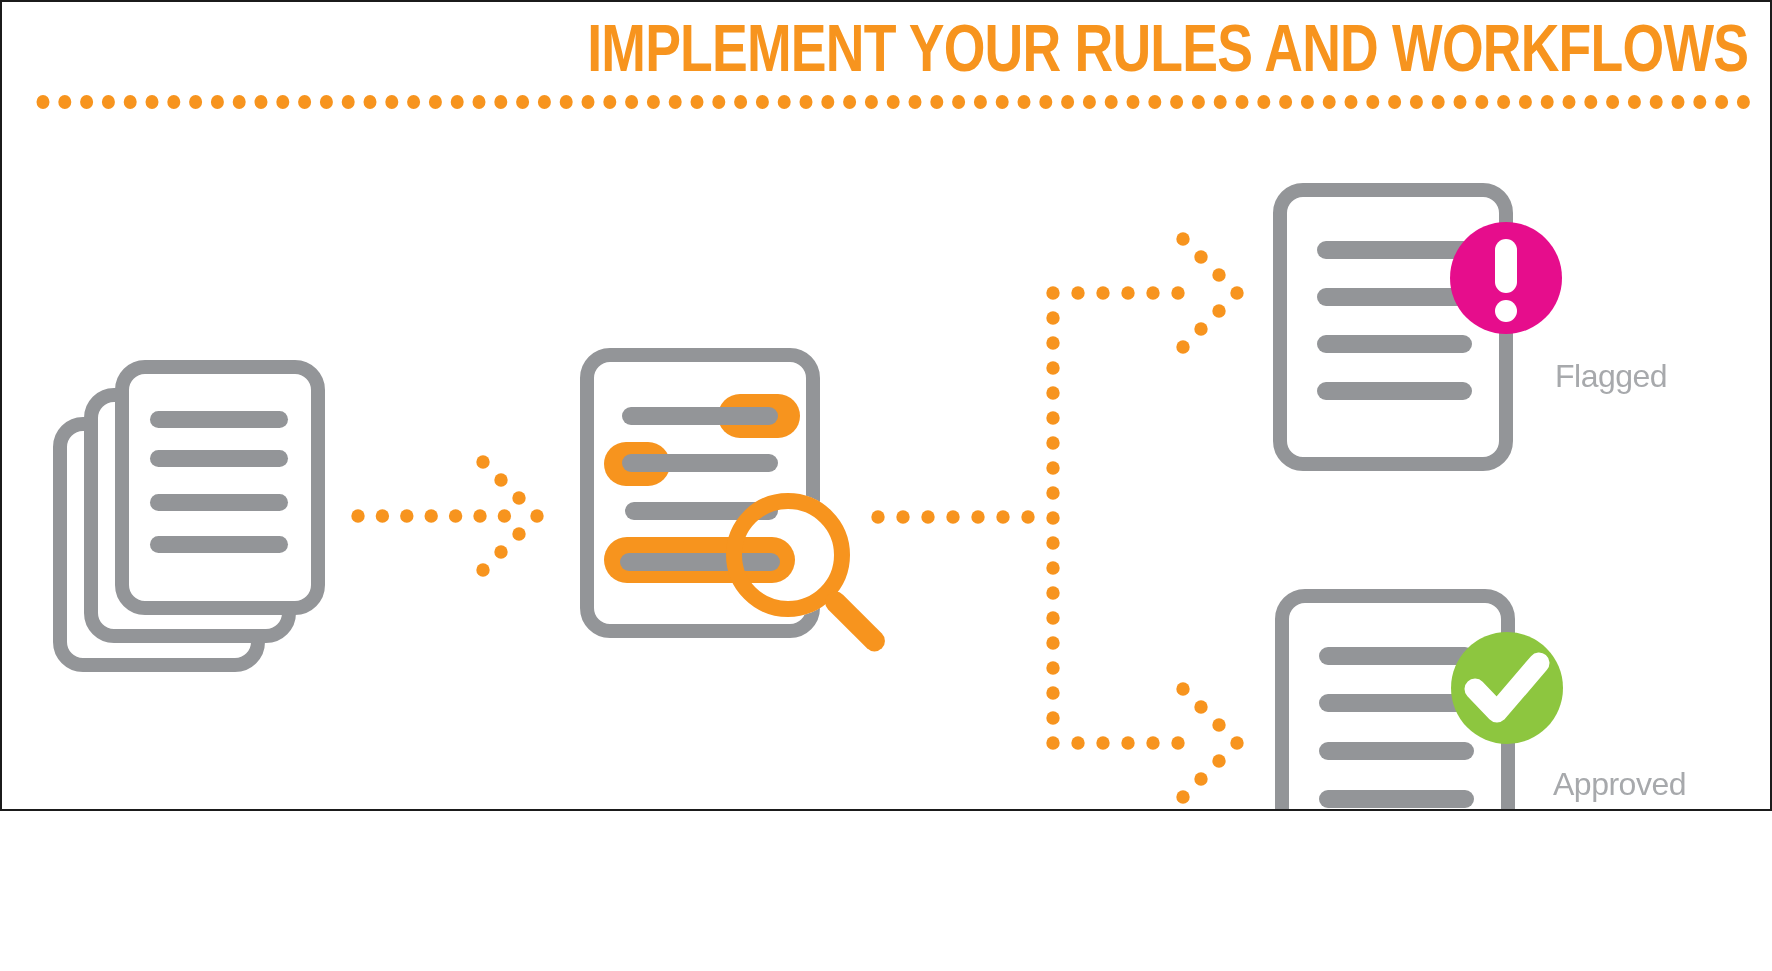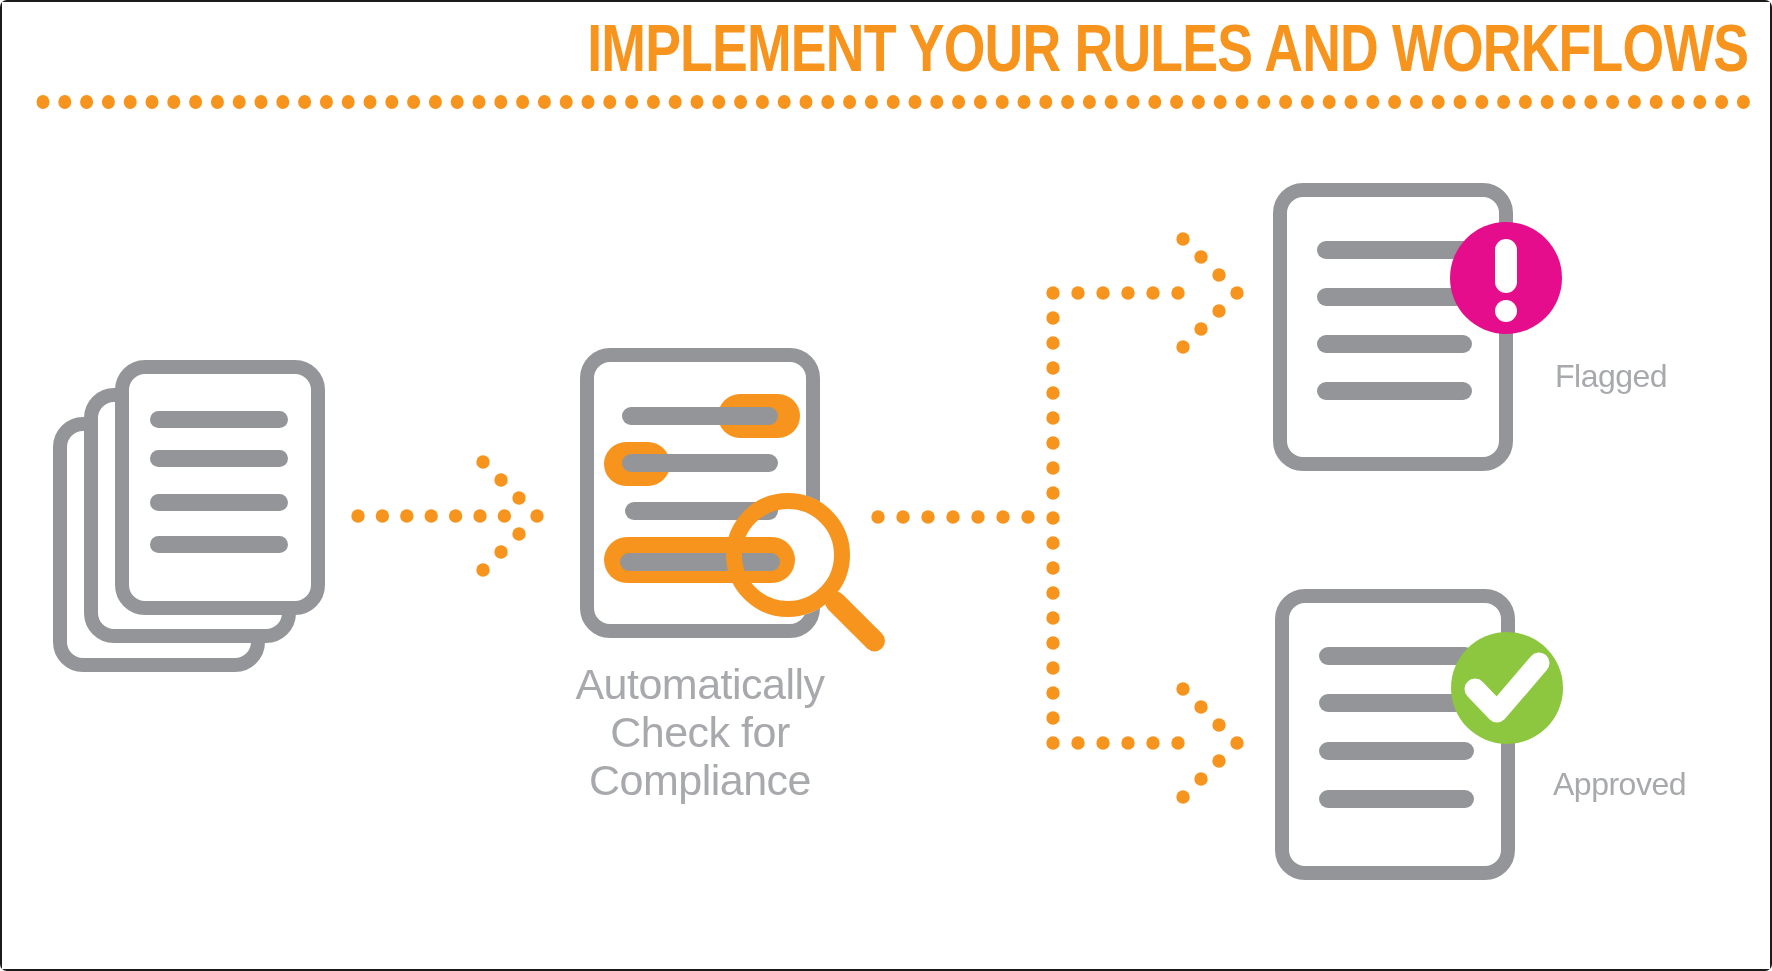--- a/index.html
+++ b/index.html
@@ -1,19 +1,18 @@
 <!DOCTYPE html>
 <html style="--orange: #f7941e; --doc-gray: #939598; --label-gray: #a7a9ac; --magenta: #e60d8c; --green: #8dc63f; --frame: #1b1b1b;"><head>
 <meta charset="utf-8">
 <style>
   html,body{margin:0;padding:0;background:#ffffff;}
   .canvas{
-    position:relative;width:1772px;height:971px;background:#fff;overflow:hidden;
+    position:relative;width:1772px;height:811px;background:#fff;overflow:hidden;
     font-family:"Liberation Sans","DejaVu Sans",sans-serif;
-    border-radius:7px;
   }
   .frame{position:absolute;inset:0;border:2px solid var(--frame,#1b1b1b);z-index:100;pointer-events:none;}
   .title{
     position:absolute;top:14px;right:24px;z-index:30;
     font-size:67px;font-weight:700;line-height:1;letter-spacing:-1px;white-space:nowrap;
     color:var(--orange);transform:scaleX(0.80);transform-origin:100% 50%;
   }
   .dots-layer{position:absolute;left:0;top:0;z-index:8;}
   .doc{
     position:absolute;background:#fff;border:14px solid var(--doc-gray);
@@ -220,23 +219,20 @@
   <span class="pill" style="left:604px;top:442px;width:66px;height:44px;"></span>
   <span class="pill" style="left:604px;top:537px;width:191px;height:46px;"></span>
   <i class="dl page" style="left:622px;top:407px;width:156px;"></i>
   <i class="dl page" style="left:622px;top:454px;width:156px;"></i>
   <i class="dl page" style="left:625px;top:502px;width:153px;"></i>
   <i class="dl page" style="left:620px;top:553px;width:160px;"></i>
   <span class="ring-fill"></span>
   <span class="ring-stroke"></span>
   <span class="handle"></span>
 
-  <div class="caption">Automatically
-Check for
-Compliance</div>
 
   <div class="doc" style="left:1273px;top:183px;width:240px;height:288px;">
     <i class="dl" style="left:30px;top:44px;width:155px;"></i>
     <i class="dl" style="left:30px;top:91px;width:155px;"></i>
     <i class="dl" style="left:30px;top:138px;width:155px;"></i>
     <i class="dl" style="left:30px;top:185px;width:155px;"></i>
   </div>
   <div class="badge pink" style="left:1450px;top:222px;">
     <span class="excl-bar"></span>
     <span class="excl-dot"></span>

